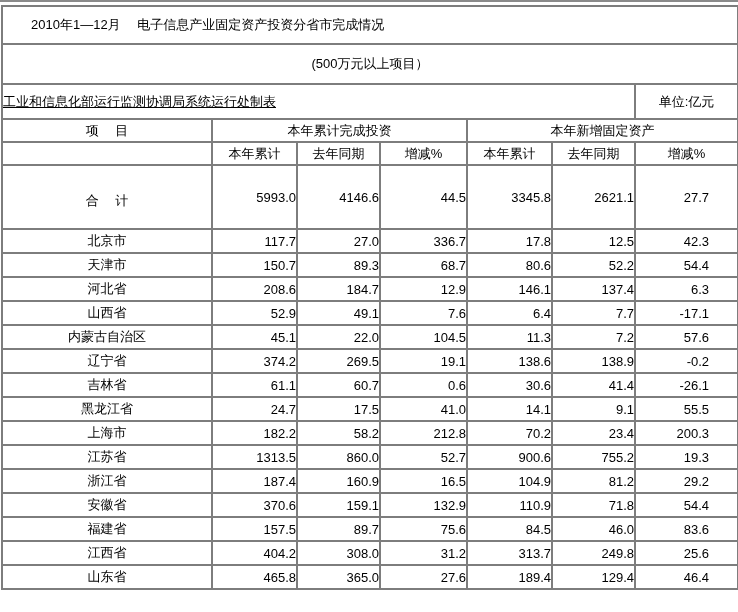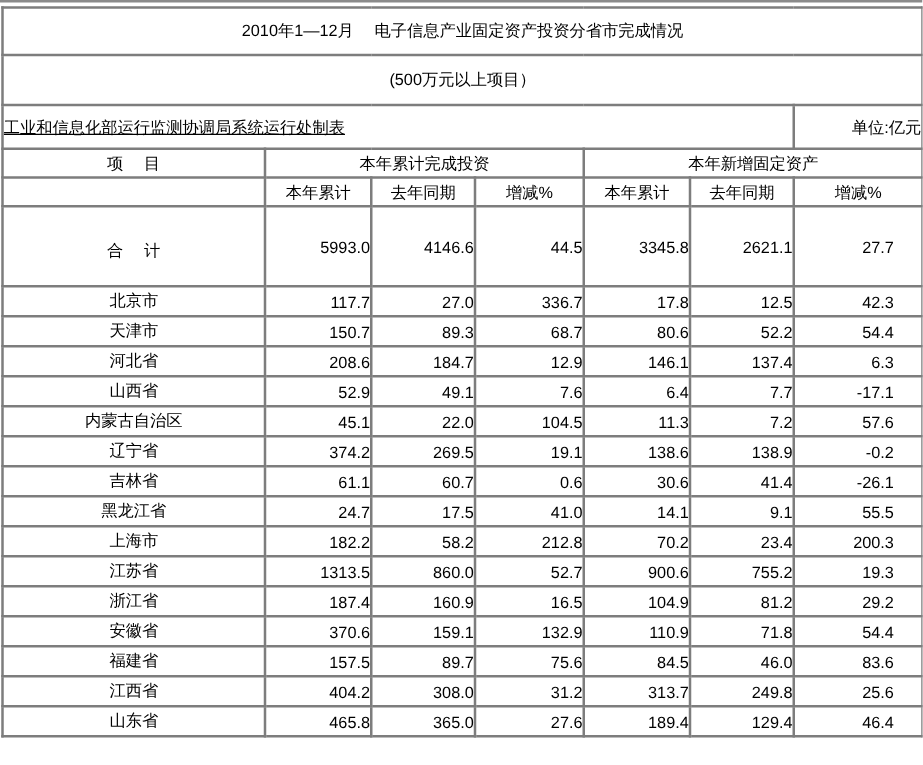--- a/index.html
+++ b/index.html
@@ -33,35 +33,35 @@
     table-layout: fixed;
   }
   table.report td {
     border: 2px solid #7d7d7d;
     background: #ffffff;
     overflow: hidden;
     white-space: nowrap;
     vertical-align: middle;
     padding: 0;
   }
-  tr.r-title td   { height: 36px; text-align: center; }
+  tr.r-title td   { height: 36px; text-align: left; padding-left: 28px; }
   tr.r-sub td     { height: 38px; text-align: center; margin-top: 48px; }
   tr.r-maker td   { height: 33px; }
   tr.r-h1 td      { height: 21px; text-align: center; }
   tr.r-h2 td      { height: 21px; text-align: center; }
   tr.r-total td   { height: 44px; }
   tr.r-data td    { height: 22px; }
 
   td.maker { text-align: left; padding-left: 2px; font-family: Liberation Mono, monospace; }
   td.maker span { text-decoration: underline; }
-  td.unit  { text-align: right; padding-right: 19px; }
+  td.unit  { text-align: center; padding-right: 19px; }
 
   td.label { text-align: center; }
   td.num   { text-align: right; padding-right: 3px; }
-  td.num.last { padding-right: 22px; }
+  td.num.last { padding-right: 28px; }
 
   tr.r-total td.label {
     vertical-align: bottom;
     padding-bottom: 18px;
   }
 </style>
 </head>
 <body>
 
 <div class="top-strip"></div>

